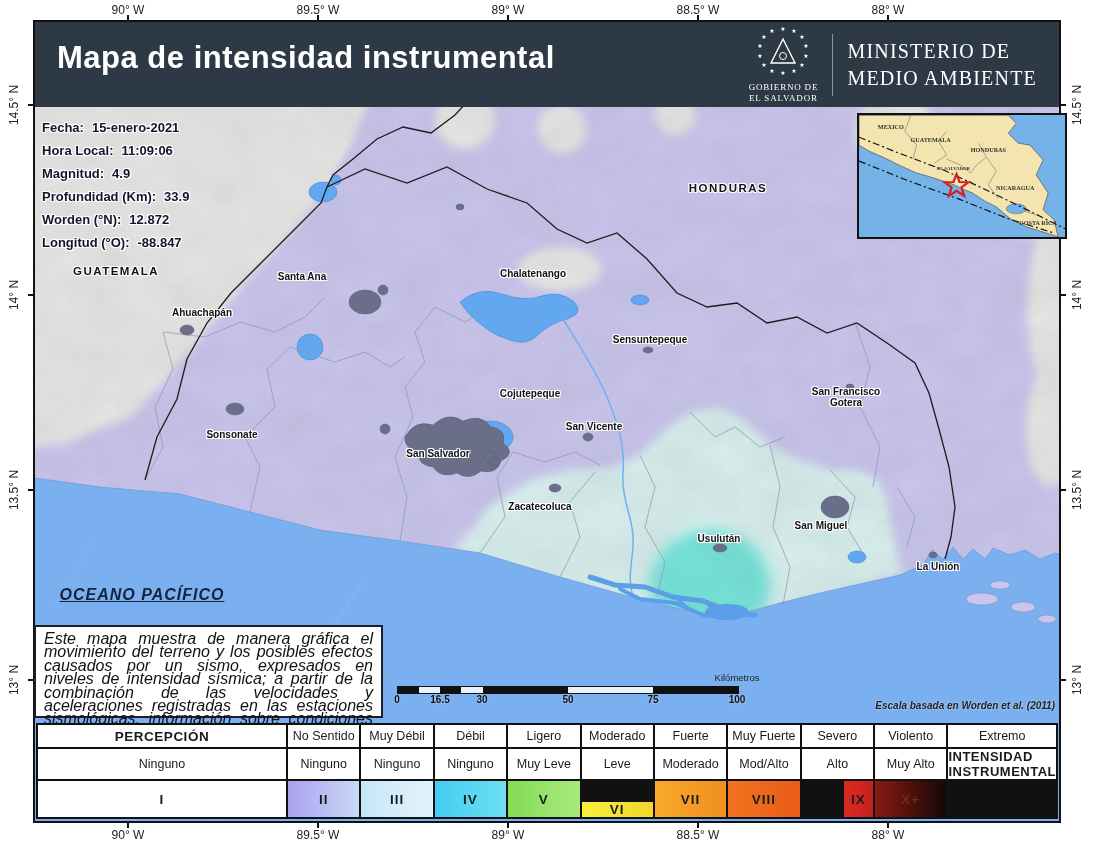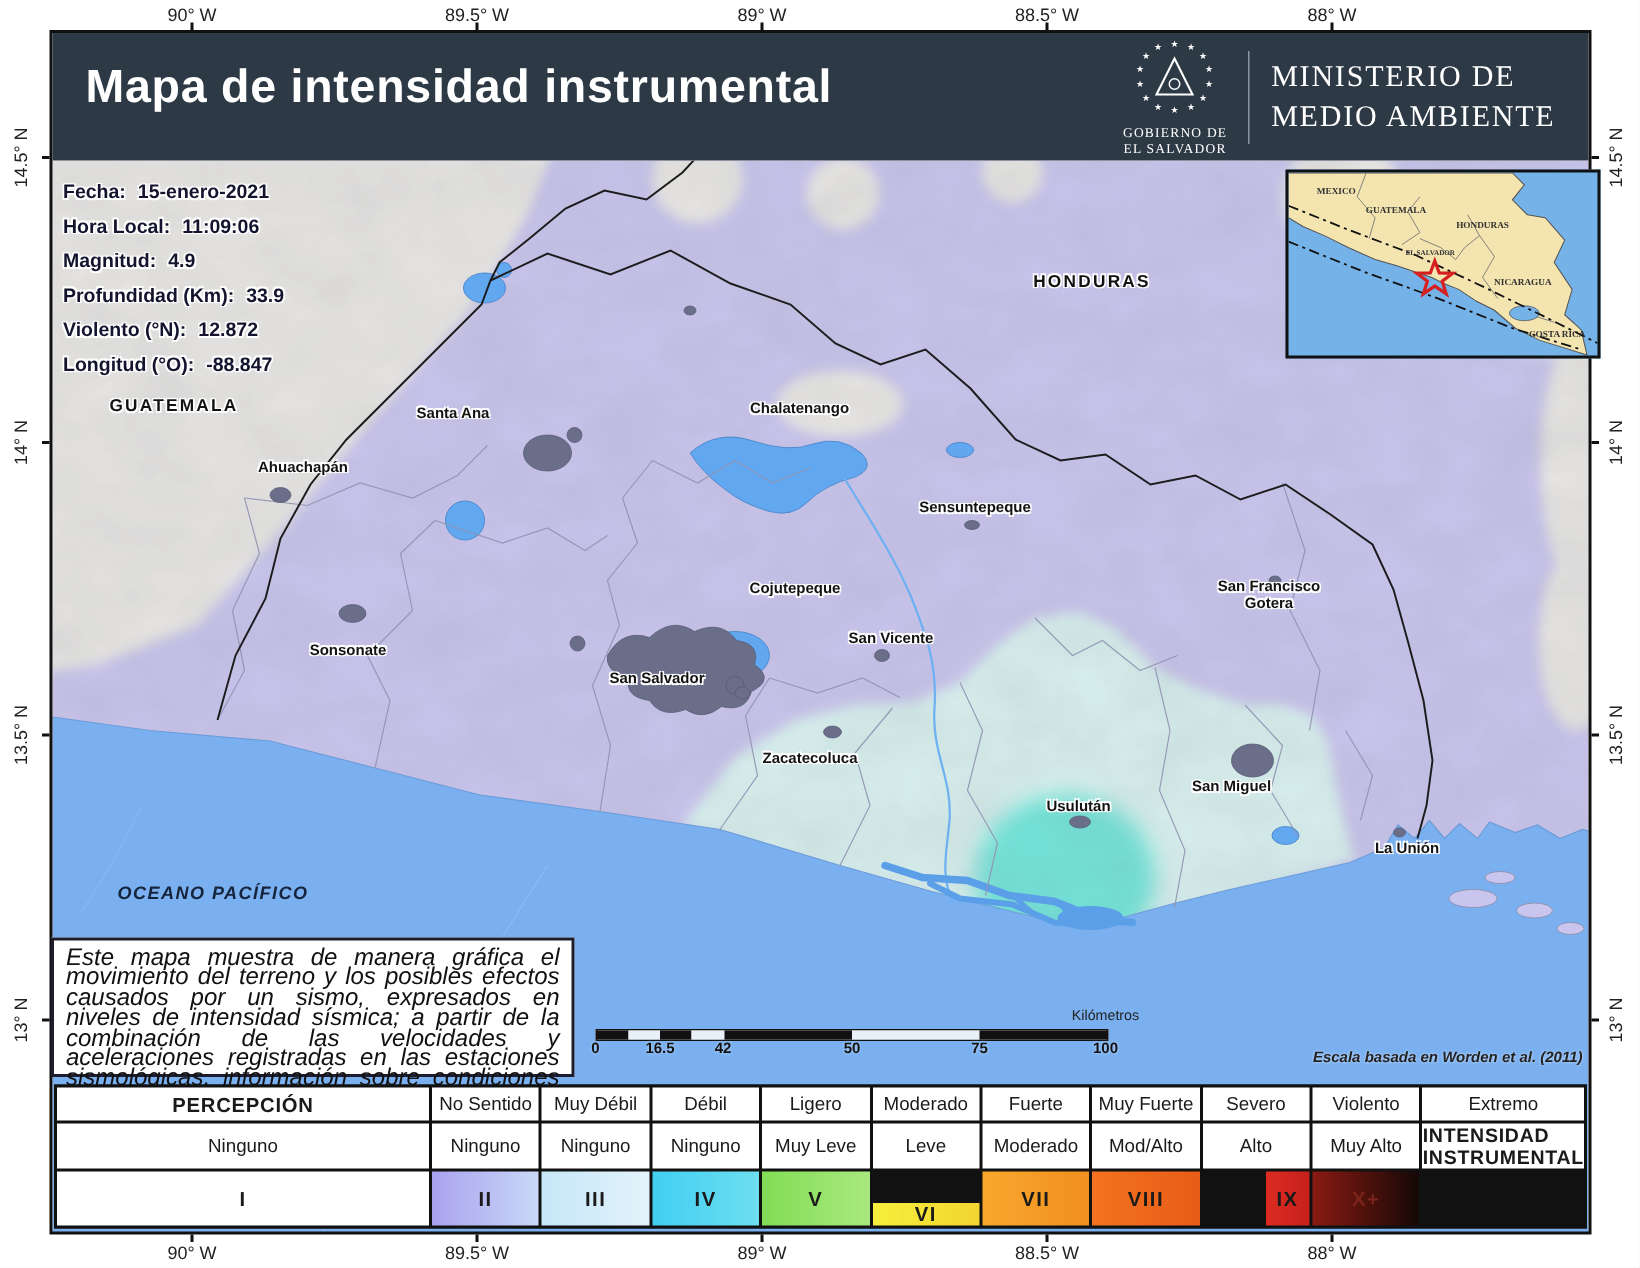--- a/index.html
+++ b/index.html
@@ -31,21 +31,21 @@
   #eventinfo{position:absolute;left:42px;top:116px;font-size:13px;font-weight:bold;color:#14142e;}
   #eventinfo .line{height:23px;line-height:23px;white-space:nowrap;
      text-shadow:-1px -1px 0 #fff,1px -1px 0 #fff,-1px 1px 0 #fff,1px 1px 0 #fff,0 0 3px #fff;}
   #eventinfo .val{margin-left:8px;}
 
   
   .maplabel{position:absolute;transform:translate(-50%,-50%);white-space:nowrap;color:#121212;text-align:center;
      text-shadow:-1px -1px 0 #fff,1px -1px 0 #fff,-1px 1px 0 #fff,1px 1px 0 #fff,0 0 2px #fff;}
   .city{font-size:10px;font-weight:bold;}
   .country{font-size:11.5px;font-weight:bold;letter-spacing:1.5px;}
-  .oceanlbl{font-size:12px;font-weight:bold;font-style:italic;letter-spacing:1px;color:#16233c;text-shadow:none;}
+  .oceanlbl{font-size:16px;font-weight:bold;font-style:italic;letter-spacing:1px;color:#16233c;text-shadow:none;text-decoration:underline;}
 
   
   #inset{position:absolute;left:857px;top:113px;width:206px;height:122px;border:2px solid #111;background:#74b2e8;}
 
   
   #descbox{position:absolute;left:34px;top:625px;width:349px;height:93px;background:#fff;border:2px solid #1d1d2e;
      padding:5px 8px;box-sizing:border-box;}
   #descbox p{margin:0;font-size:16px;font-style:italic;line-height:13.4px;text-align:justify;color:#111;}
 
   
@@ -262,21 +262,21 @@
   <div class="tick" style="left:1061px;top:104px;width:5px;height:2px"></div>
   <div class="tick" style="left:1061px;top:294px;width:5px;height:2px"></div>
   <div class="tick" style="left:1061px;top:489px;width:5px;height:2px"></div>
   <div class="tick" style="left:1061px;top:679px;width:5px;height:2px"></div>
 
   <div id="eventinfo">
     <div class="line"><span>Fecha:</span><span class="val">15-enero-2021</span></div>
     <div class="line"><span>Hora Local:</span><span class="val">11:09:06</span></div>
     <div class="line"><span>Magnitud:</span><span class="val">4.9</span></div>
     <div class="line"><span>Profundidad (Km):</span><span class="val">33.9</span></div>
-    <div class="line"><span>Violento (°N):</span><span class="val">12.872</span></div>
+    <div class="line"><span>Worden (°N):</span><span class="val">12.872</span></div>
     <div class="line"><span>Longitud (°O):</span><span class="val">-88.847</span></div>
   </div>
 
   <div class="maplabel country" style="left:116px;top:271px">GUATEMALA</div>
   <div class="maplabel country" style="left:728px;top:188px">HONDURAS</div>
   <div class="maplabel city" style="left:302px;top:276px">Santa Ana</div>
   <div class="maplabel city" style="left:202px;top:312px">Ahuachapán</div>
   <div class="maplabel city" style="left:533px;top:273px">Chalatenango</div>
   <div class="maplabel city" style="left:650px;top:339px">Sensuntepeque</div>
   <div class="maplabel city" style="left:530px;top:393px">Cojutepeque</div>
@@ -327,21 +327,21 @@
     <div class="sb-b" style="width:21px"></div>
       <div class="sb-w" style="width:21px"></div>
     <div class="sb-b" style="width:21px"></div>
       <div class="sb-w" style="width:22px"></div>
     <div class="sb-b" style="width:85px"></div>
       <div class="sb-w" style="width:85px"></div>
     <div class="sb-b" style="flex:1"></div>
   </div>
   <div class="sticklbl" style="left:397px">0</div>
   <div class="sticklbl" style="left:440px">16.5</div>
-  <div class="sticklbl" style="left:482px">42</div>
+  <div class="sticklbl" style="left:482px">30</div>
   <div class="sticklbl" style="left:568px">50</div>
   <div class="sticklbl" style="left:653px">75</div>
   <div class="sticklbl" style="left:737px">100</div>
 
   <div id="attribution">Escala basada en Worden et al. (2011)</div>
 
   <div id="legend">
     <div class="cell rowhead">PERCEPCIÓN</div>
     <div class="cell">No Sentido</div>
     <div class="cell">Muy Débil</div>

